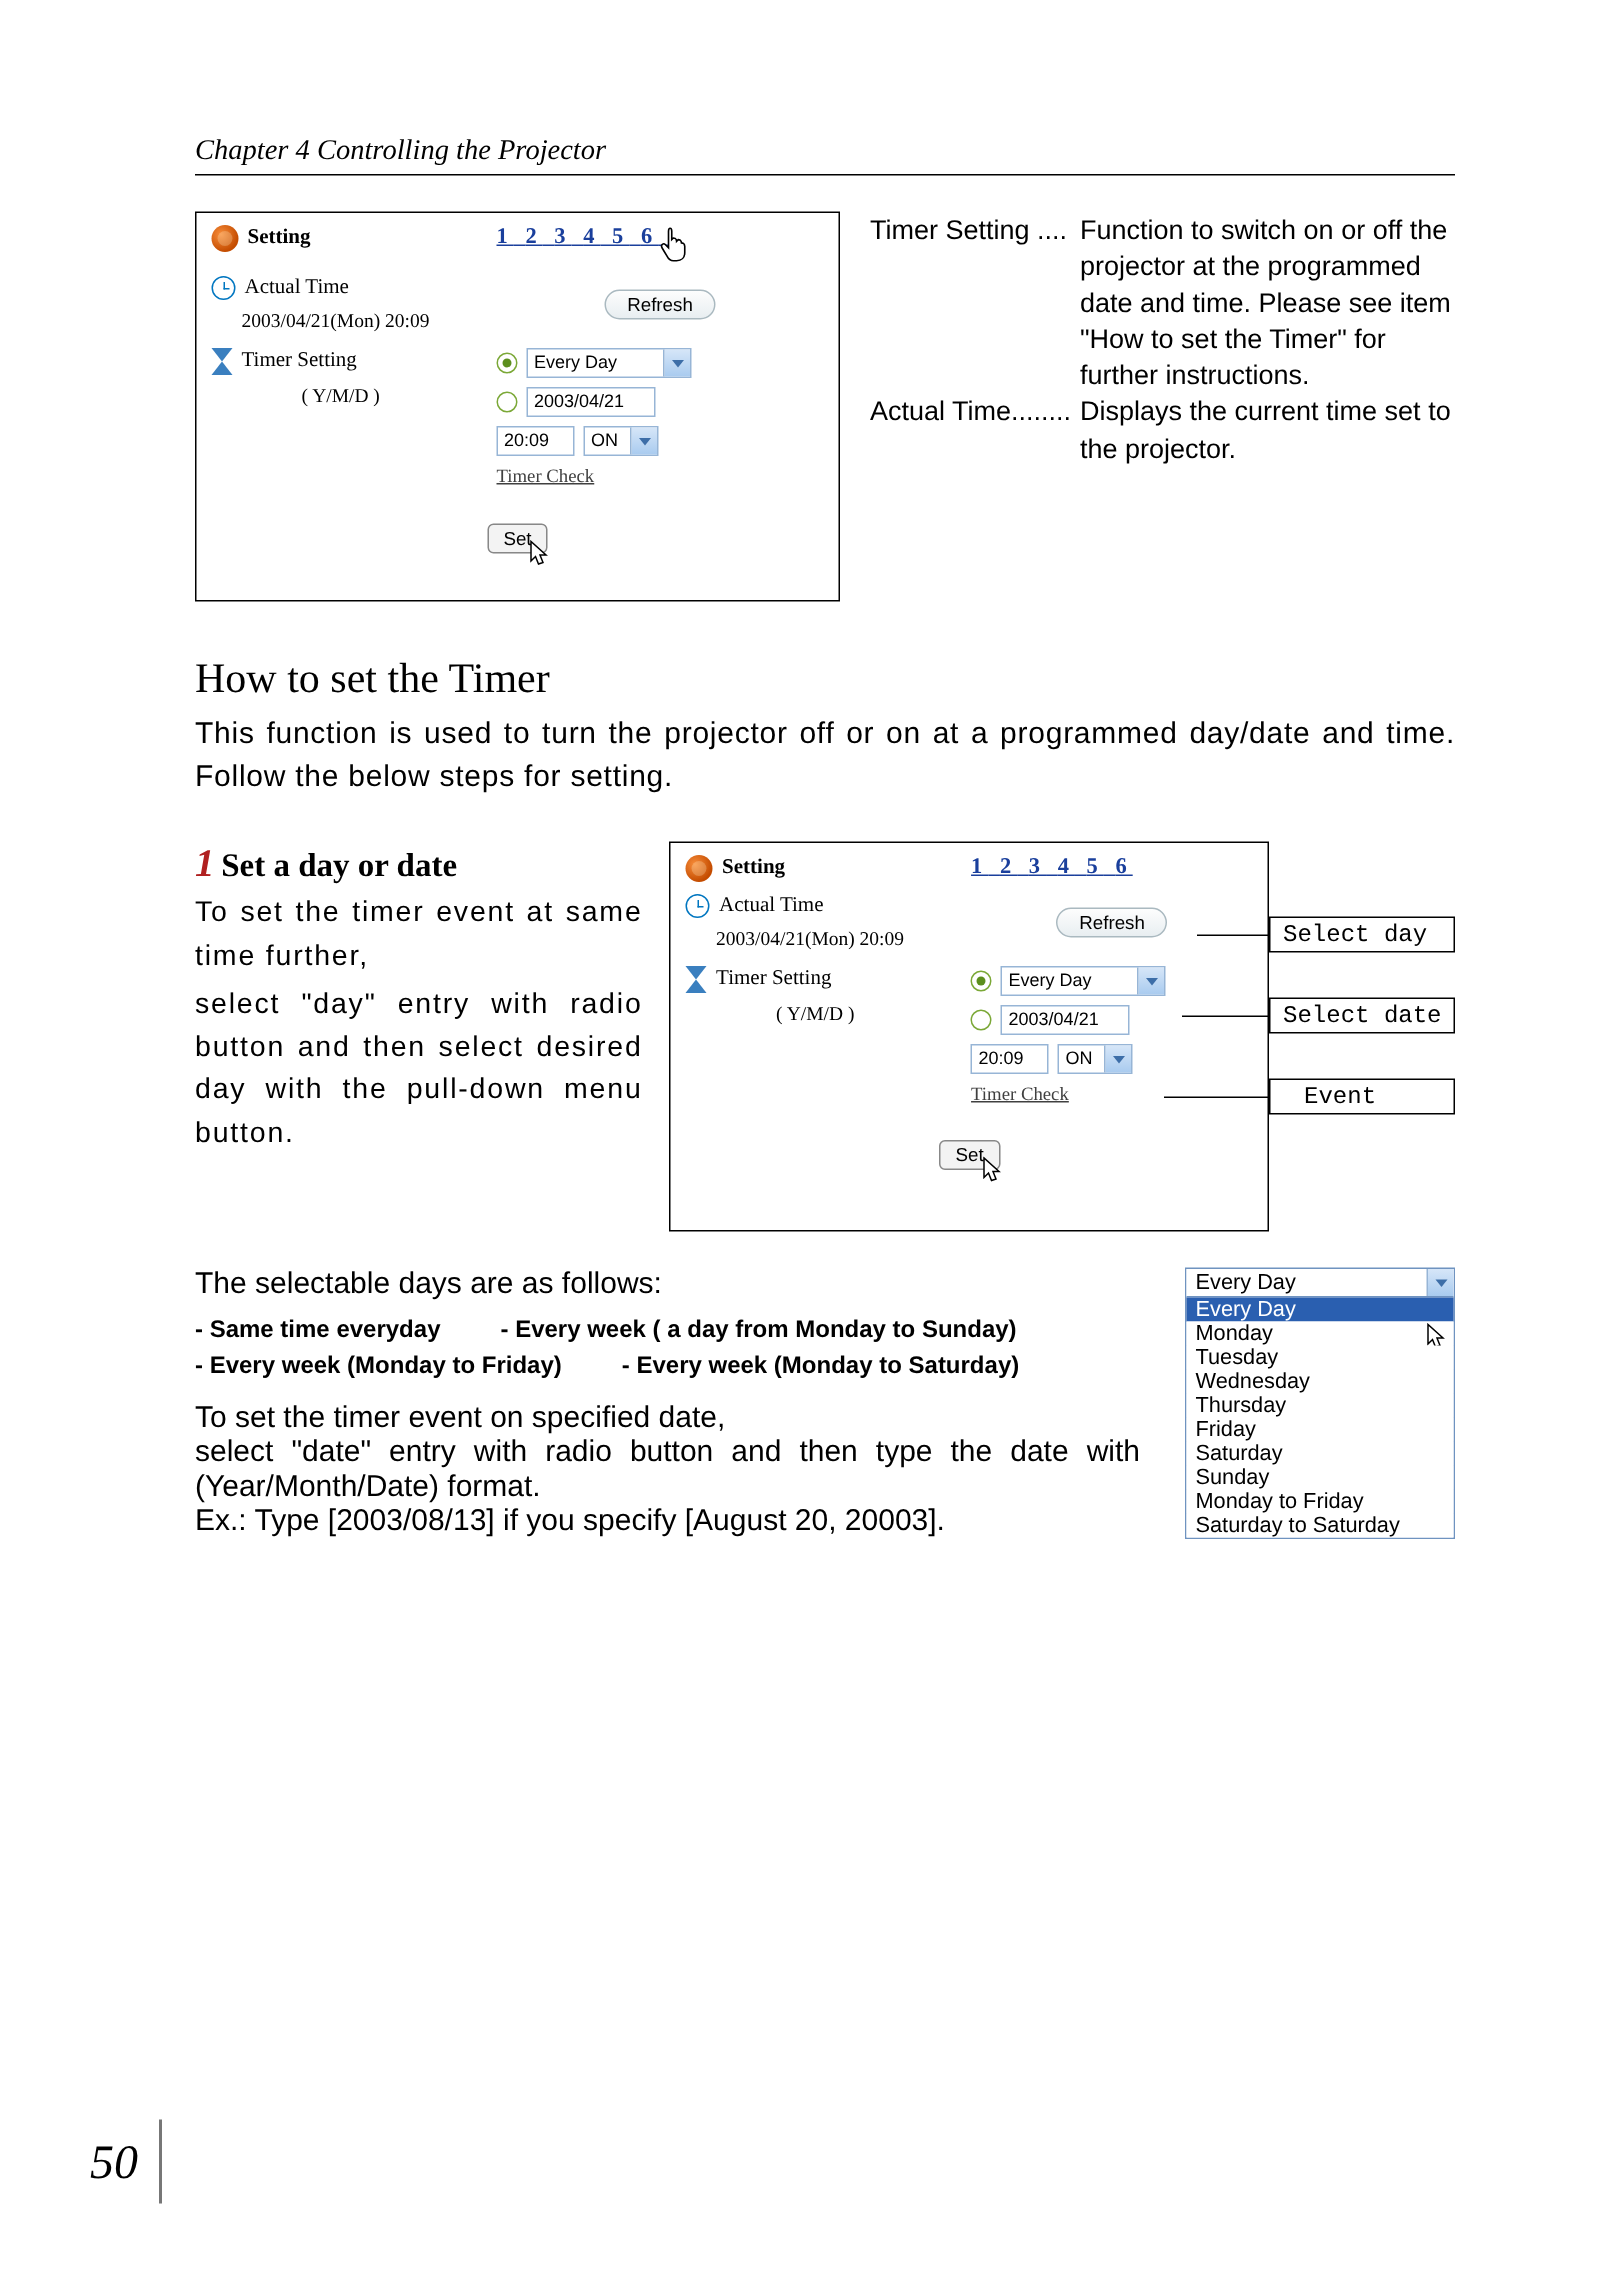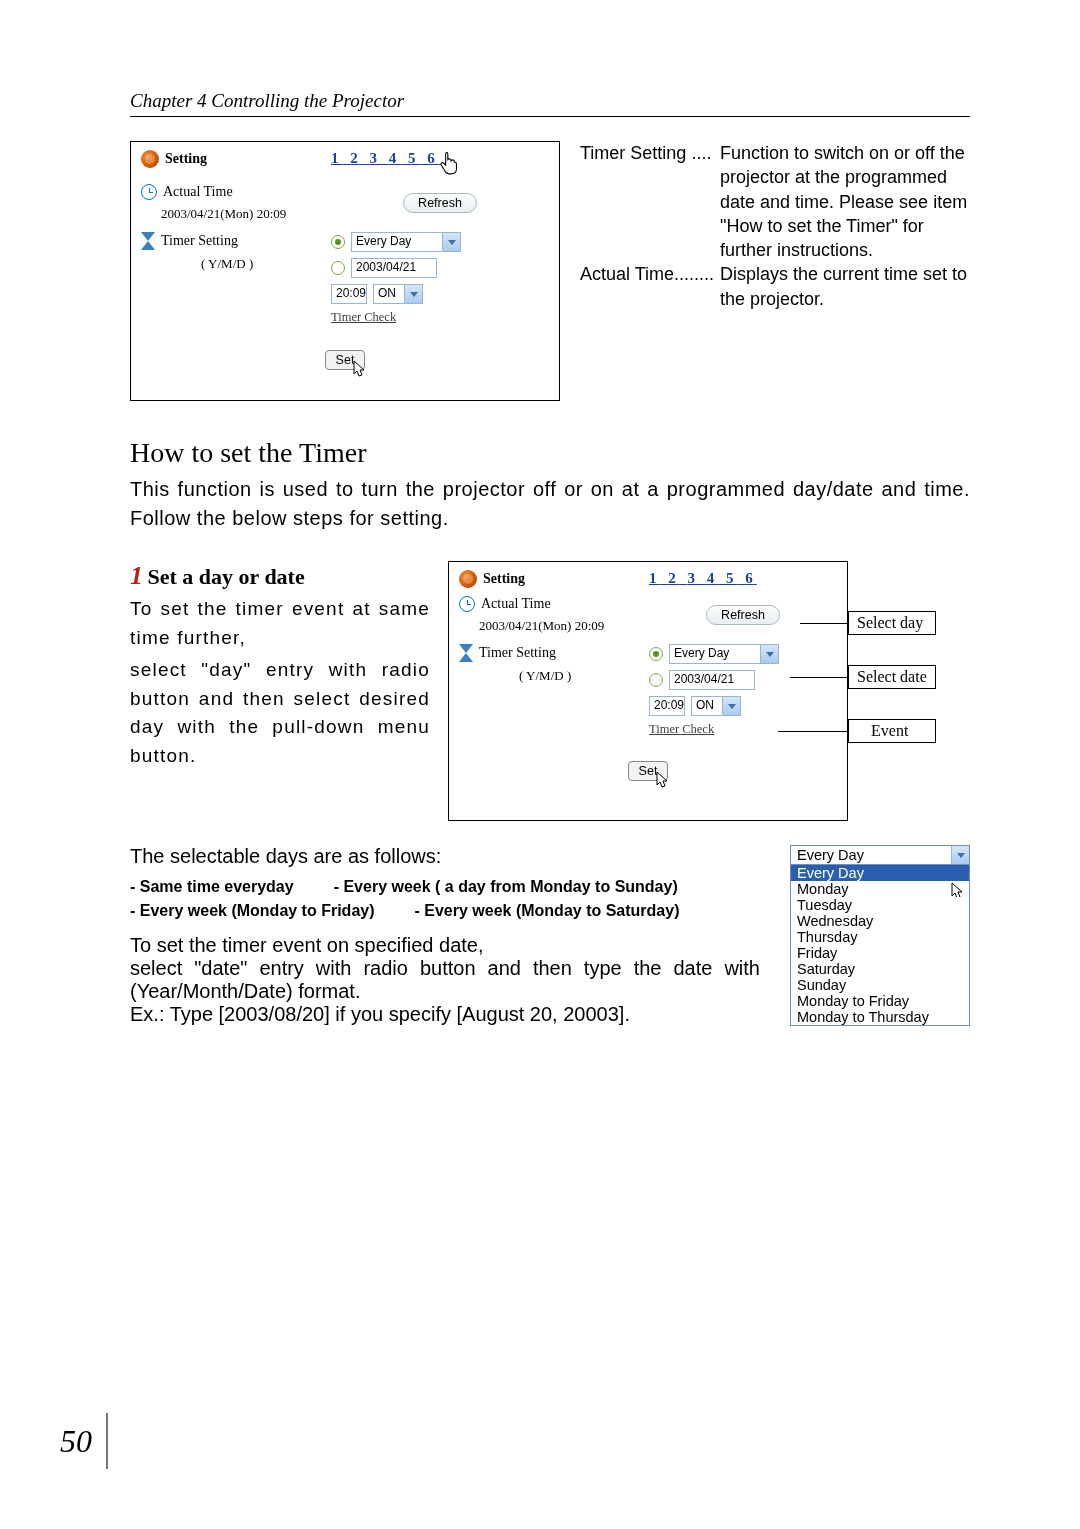--- a/index.html
+++ b/index.html
@@ -78,21 +78,21 @@
     background: linear-gradient(#d6e6f8,#a9cbef); border-left:1px solid #97b5d6;
     display:flex; align-items:center; justify-content:center;
   }
   .select-box .arrow::after {
     content:""; width:0;height:0; border-left:4px solid transparent; border-right:4px solid transparent; border-top:5px solid #3d6ea8;
   }
   .text-input {
     border:1px solid #97b5d6; height:20px; width:86px; font-size:12px;
     font-family: Arial, sans-serif; padding:1px 4px; background:#fff;
   }
-  .text-input.sm { width:36px; }
+  .text-input.sm { width:52px; }
   .btn {
     border:1px solid #aab9c0; border-radius:10px; padding:2px 14px;
     background: linear-gradient(#fdfdfd,#e8eef1); font-size:12.5px;
     font-family: Arial, sans-serif; display:inline-block;
   }
   .link { color:#404040; text-decoration:underline; font-size:12.5px; font-family:'Times New Roman',serif; }
   .set-btn-wrap { text-align:center; padding:12px 0 10px; }
   .set-btn { position:relative; display:inline-block; }
   .set-btn .label {
     border:1px solid #888; border-radius:4px; padding:2px 10px;
@@ -116,21 +116,21 @@
   }
   .body-text { font-size:20px; line-height:1.45; text-align:justify; letter-spacing:.5px; }
 
   .step-row { display:flex; gap:18px; margin-top:28px; }
   .step-left { width:300px; }
   .step-num { color:#b02020; font-weight:bold; font-style:italic; font-family:Georgia,serif; font-size:26px; }
   .step-title { font-family:Georgia,'Times New Roman',serif; font-size:22px; font-weight:bold; }
   .step-left p { font-size:19px; line-height:1.5; text-align:justify; letter-spacing:1.2px; margin-top:4px; }
   .callout-col { display:flex; flex-direction:column; gap:30px; padding-top:50px; }
   .callout {
-    border:1px solid #000; padding:2px 8px; font-size:16px; font-family:Liberation Serif, serif;
+    border:1px solid #000; padding:2px 8px; font-size:16px; font-family:Liberation Mono, monospace;
     background:#fff; white-space:nowrap;
   }
   .callout-wrap { position:relative; }
   .callout-line {
     position:absolute; height:1px; background:#000; right:100%; top:50%;
   }
 
   .selectable-block { margin-top:24px; font-size:20px; display:flex; gap:30px; }
   .selectable-left { flex:1; }
   .bullets { display:flex; flex-wrap:wrap; gap:6px 40px; font-size:16px; font-weight:bold; margin:10px 0 14px 0;}
@@ -362,21 +362,21 @@
   <div class="selectable-left">
     <div>The selectable days are as follows:</div>
     <div class="bullets">
       <div>- Same time everyday</div>
       <div>- Every week ( a day from Monday to Sunday)</div>
       <div>- Every week (Monday to Friday)</div>
       <div>- Every week (Monday to Saturday)</div>
     </div>
     <div>To set the timer event on specified date,</div>
     <div style="text-align:justify;">select "date" entry with radio button and then type the date with (Year/Month/Date) format.</div>
-    <div>Ex.: Type [2003/08/20] if you specify [August 20, 20003].</div>
+    <div>Ex.: Type [2003/08/13] if you specify [August 20, 20003].</div>
   </div>
   <div>
     <div class="dropdown-open">
       <div class="closed">
         <span>Every Day</span>
         <span class="arrow"></span>
       </div>
       <div class="opt sel">
         <span>Every Day</span>
       </div>
@@ -388,21 +388,21 @@
             </svg>
         </span>
       </div>
       <div class="opt">Tuesday</div>
       <div class="opt">Wednesday</div>
       <div class="opt">Thursday</div>
       <div class="opt">Friday</div>
       <div class="opt">Saturday</div>
       <div class="opt">Sunday</div>
       <div class="opt">Monday to Friday</div>
-      <div class="opt">Monday to Thursday</div>
+      <div class="opt">Saturday to Saturday</div>
     </div>
   </div>
 </div>
 
 <div class="page-number-wrap">
   <span class="page-number">50</span>
   <span class="page-separator"></span>
 </div>
 
 </body></html>

